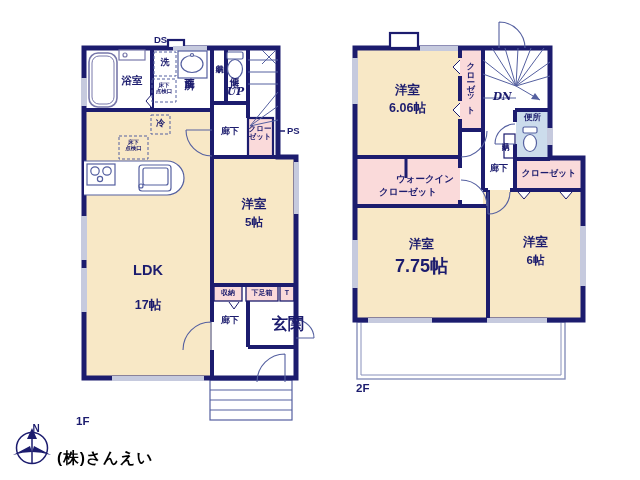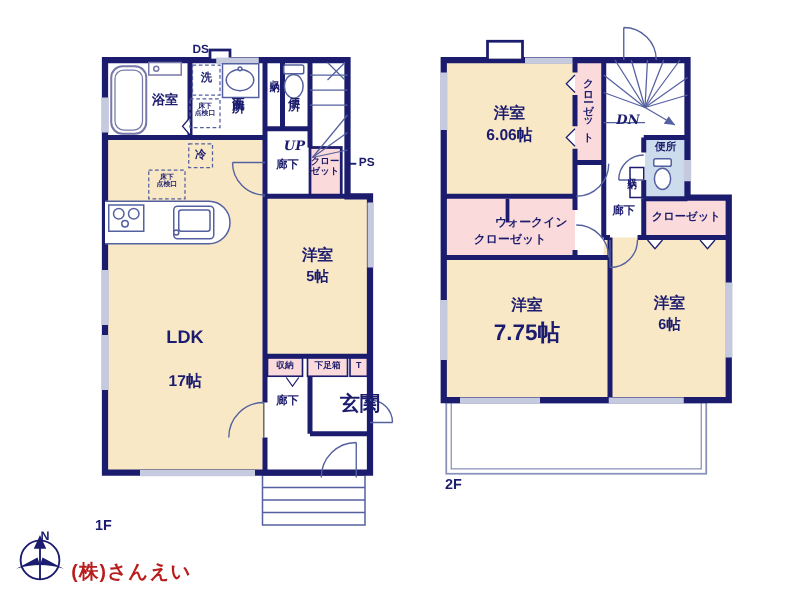--- a/index.html
+++ b/index.html
@@ -3,21 +3,21 @@
 <meta charset="utf-8">
 <style>
   html,body{margin:0;padding:0;background:#ffffff;}
   .canvas{position:relative;width:640px;height:480px;background:#ffffff;
           font-family:"Liberation Sans",sans-serif;overflow:hidden;}
   .canvas svg{position:absolute;left:0;top:0;}
   .lbl{position:absolute;color:#1c1c6e;font-weight:700;line-height:1.1;white-space:nowrap;}
   .c{text-align:center;}
   .vt{writing-mode:vertical-rl;text-orientation:upright;letter-spacing:1px;}
   .it{font-style:italic;font-family:"DejaVu Serif",serif;}
-  .gray{color:#b91c1c;font-weight:700;}
+  .gray{color:#000000;font-weight:700;}
 </style>
 </head>
 <body>
 
 <div class="canvas">
 
 <svg width="640" height="480" viewBox="0 0 640 480">
 
   <g>
     <polygon points="84,48 278,48 278,157 296,157 296,378 84,378" fill="#ffffff"></polygon>
@@ -212,21 +212,21 @@
   </g>
 </svg>
 
 <span class="lbl" style="left:154px;top:35px;font-size:9.5px;">DS</span>
 <span class="lbl c" style="left:112px;top:76px;width:40px;font-size:10.5px;font-family:Liberation Mono, monospace;">浴室</span>
 <span class="lbl c" style="left:154px;top:58px;width:22px;font-size:9px;">洗</span>
 <span class="lbl vt" style="left:184px;top:70px;font-size:10px;">洗面所</span>
 <span class="lbl c" style="left:152px;top:82px;width:24px;font-size:5.5px;"><span>床下</span><br><span>点検口</span></span>
 <span class="lbl vt" style="left:214px;top:58px;font-size:8px;">収納</span>
 <span class="lbl vt" style="left:229px;top:70px;font-size:9.5px;">便所</span>
-<span class="lbl it" style="left:227px;top:112px;font-size:10.5px;">UP</span>
+<span class="lbl it" style="left:227px;top:86px;font-size:10.5px;">UP</span>
 <span class="lbl c" style="left:212px;top:127px;width:36px;font-size:9px;">廊下</span>
 <span class="lbl c" style="left:246px;top:125px;width:28px;font-size:7.5px;"><span>クロー</span><br><span>ゼット</span></span>
 <span class="lbl" style="left:287px;top:126px;font-size:9.5px;text-align:center;">PS</span>
 <span class="lbl c" style="left:151px;top:119px;width:19px;font-size:9px;">冷</span>
 <span class="lbl c" style="left:119px;top:139px;width:29px;font-size:5.5px;"><span>床下</span><br><span>点検口</span></span>
 <span class="lbl c" style="left:84px;top:263px;width:128px;font-size:14.5px;">LDK</span>
 <span class="lbl c" style="left:84px;top:283px;width:128px;font-size:12.5px;margin-top:16px;">17帖</span>
 <span class="lbl c" style="left:212px;top:198px;width:84px;font-size:12.5px;">洋室</span>
 <span class="lbl c" style="left:212px;top:216px;width:84px;font-size:11.5px;">5帖</span>
 <span class="lbl c" style="left:214px;top:289px;width:28px;font-size:7px;">収納</span>

